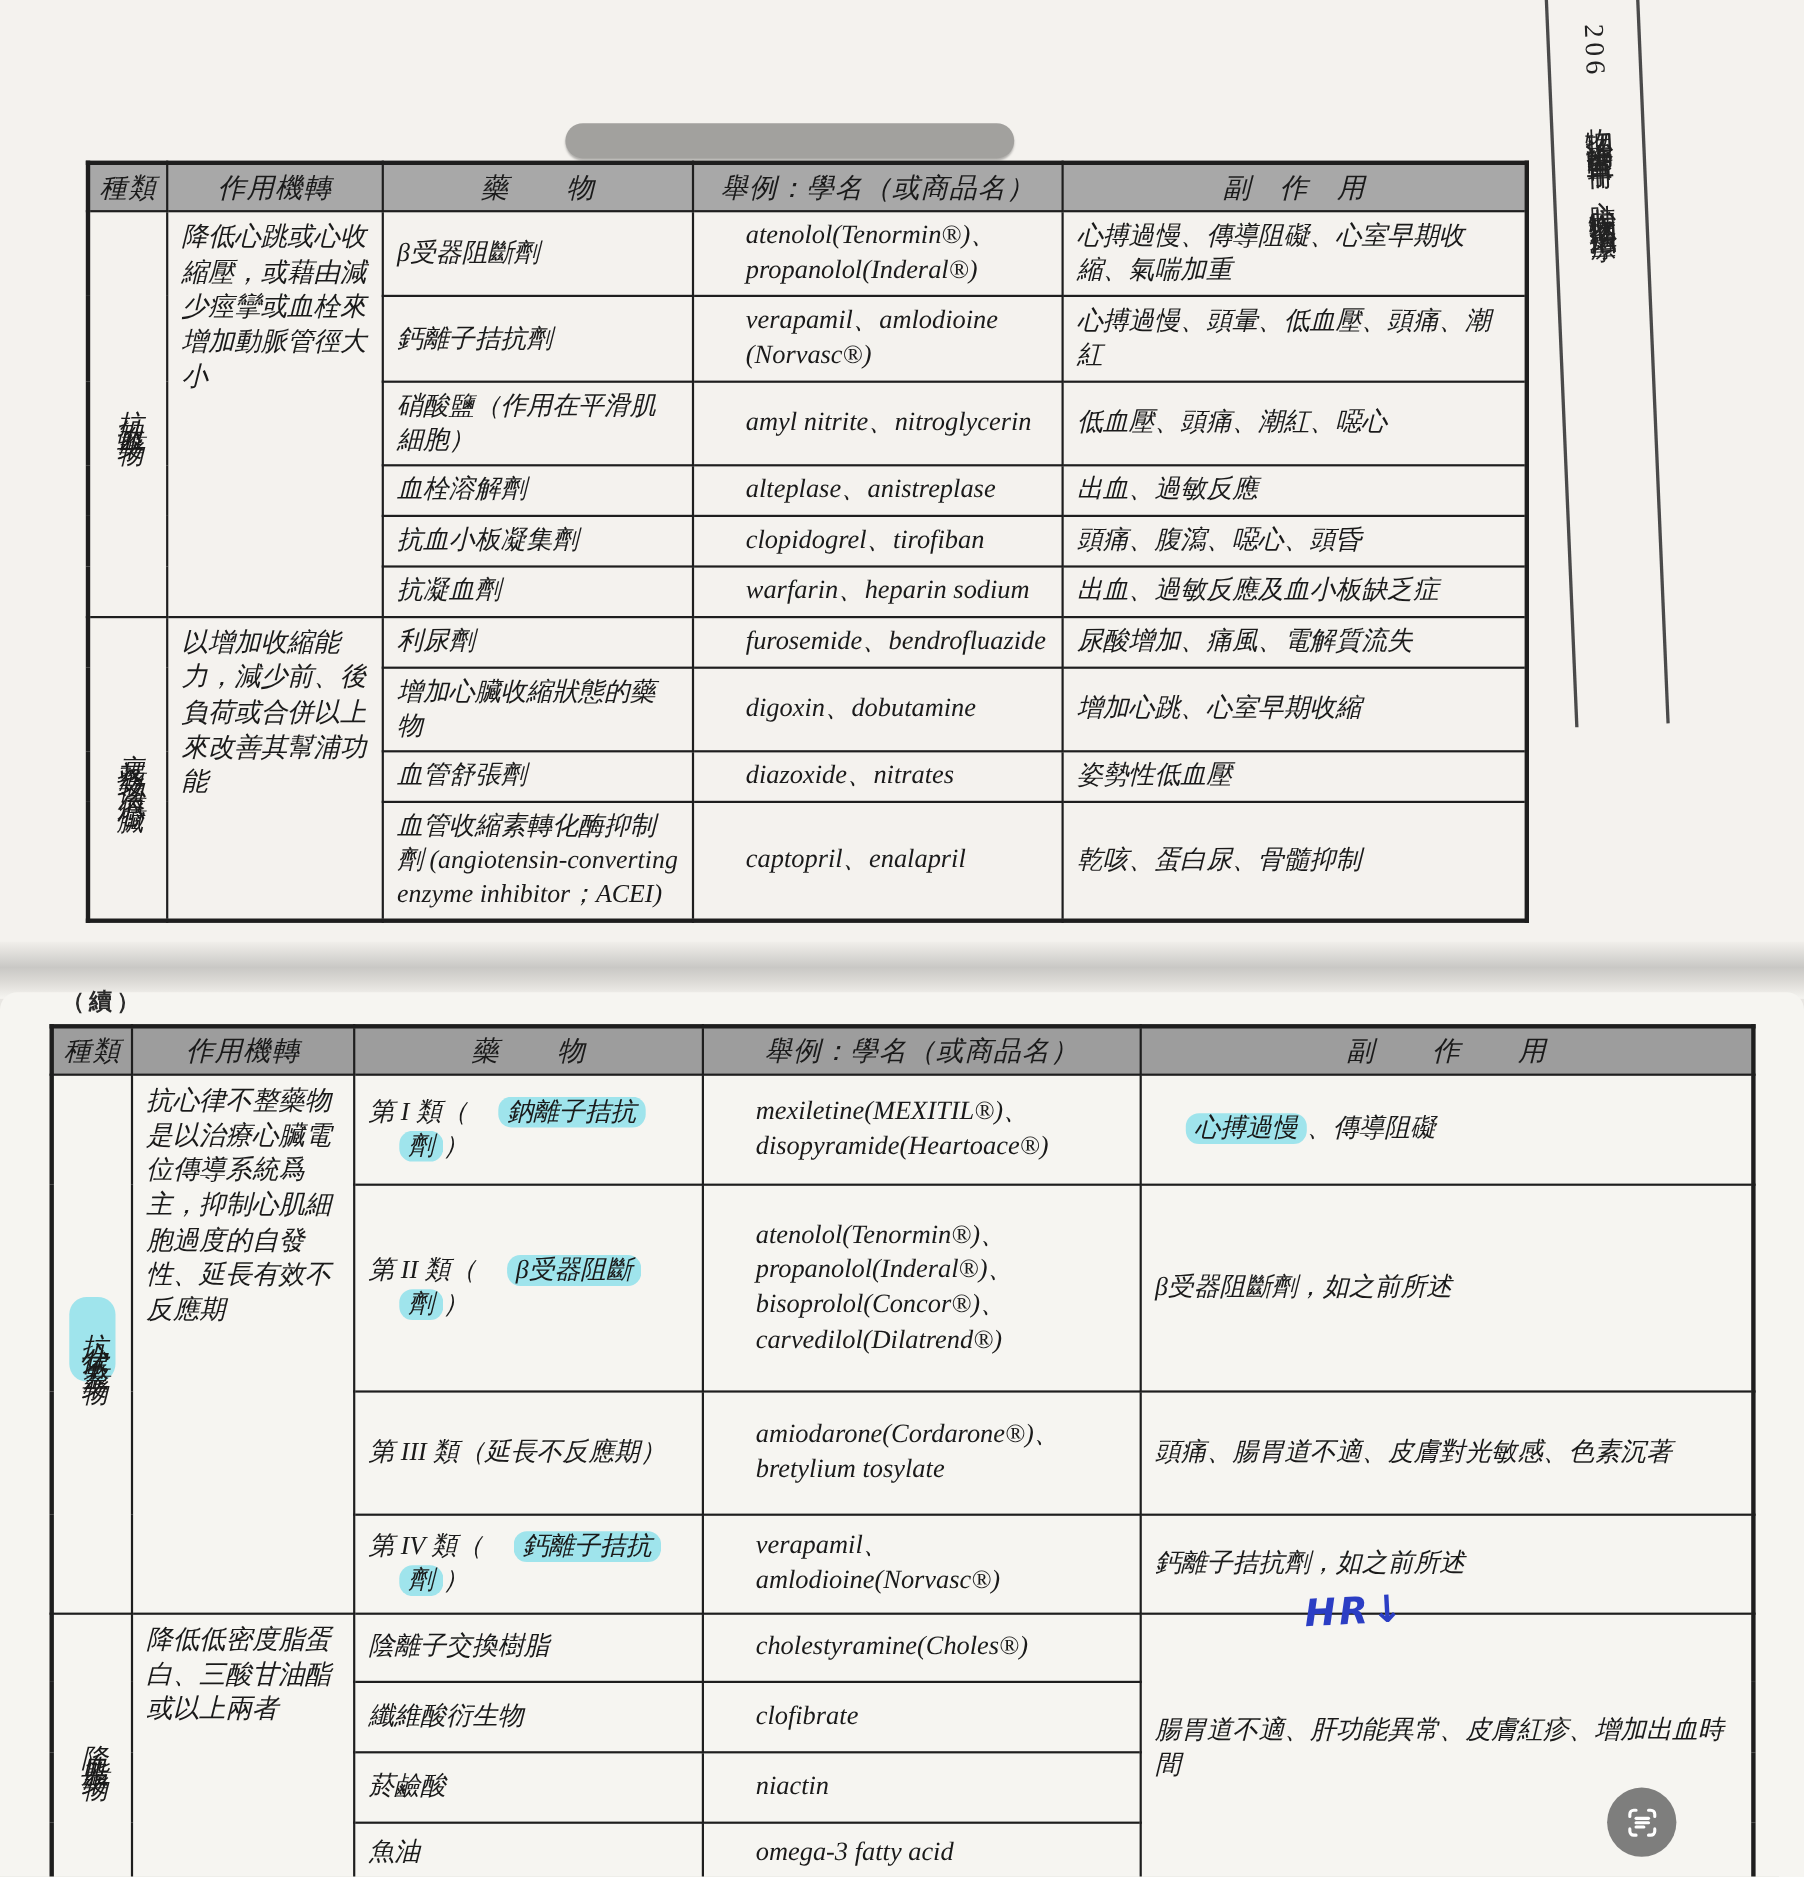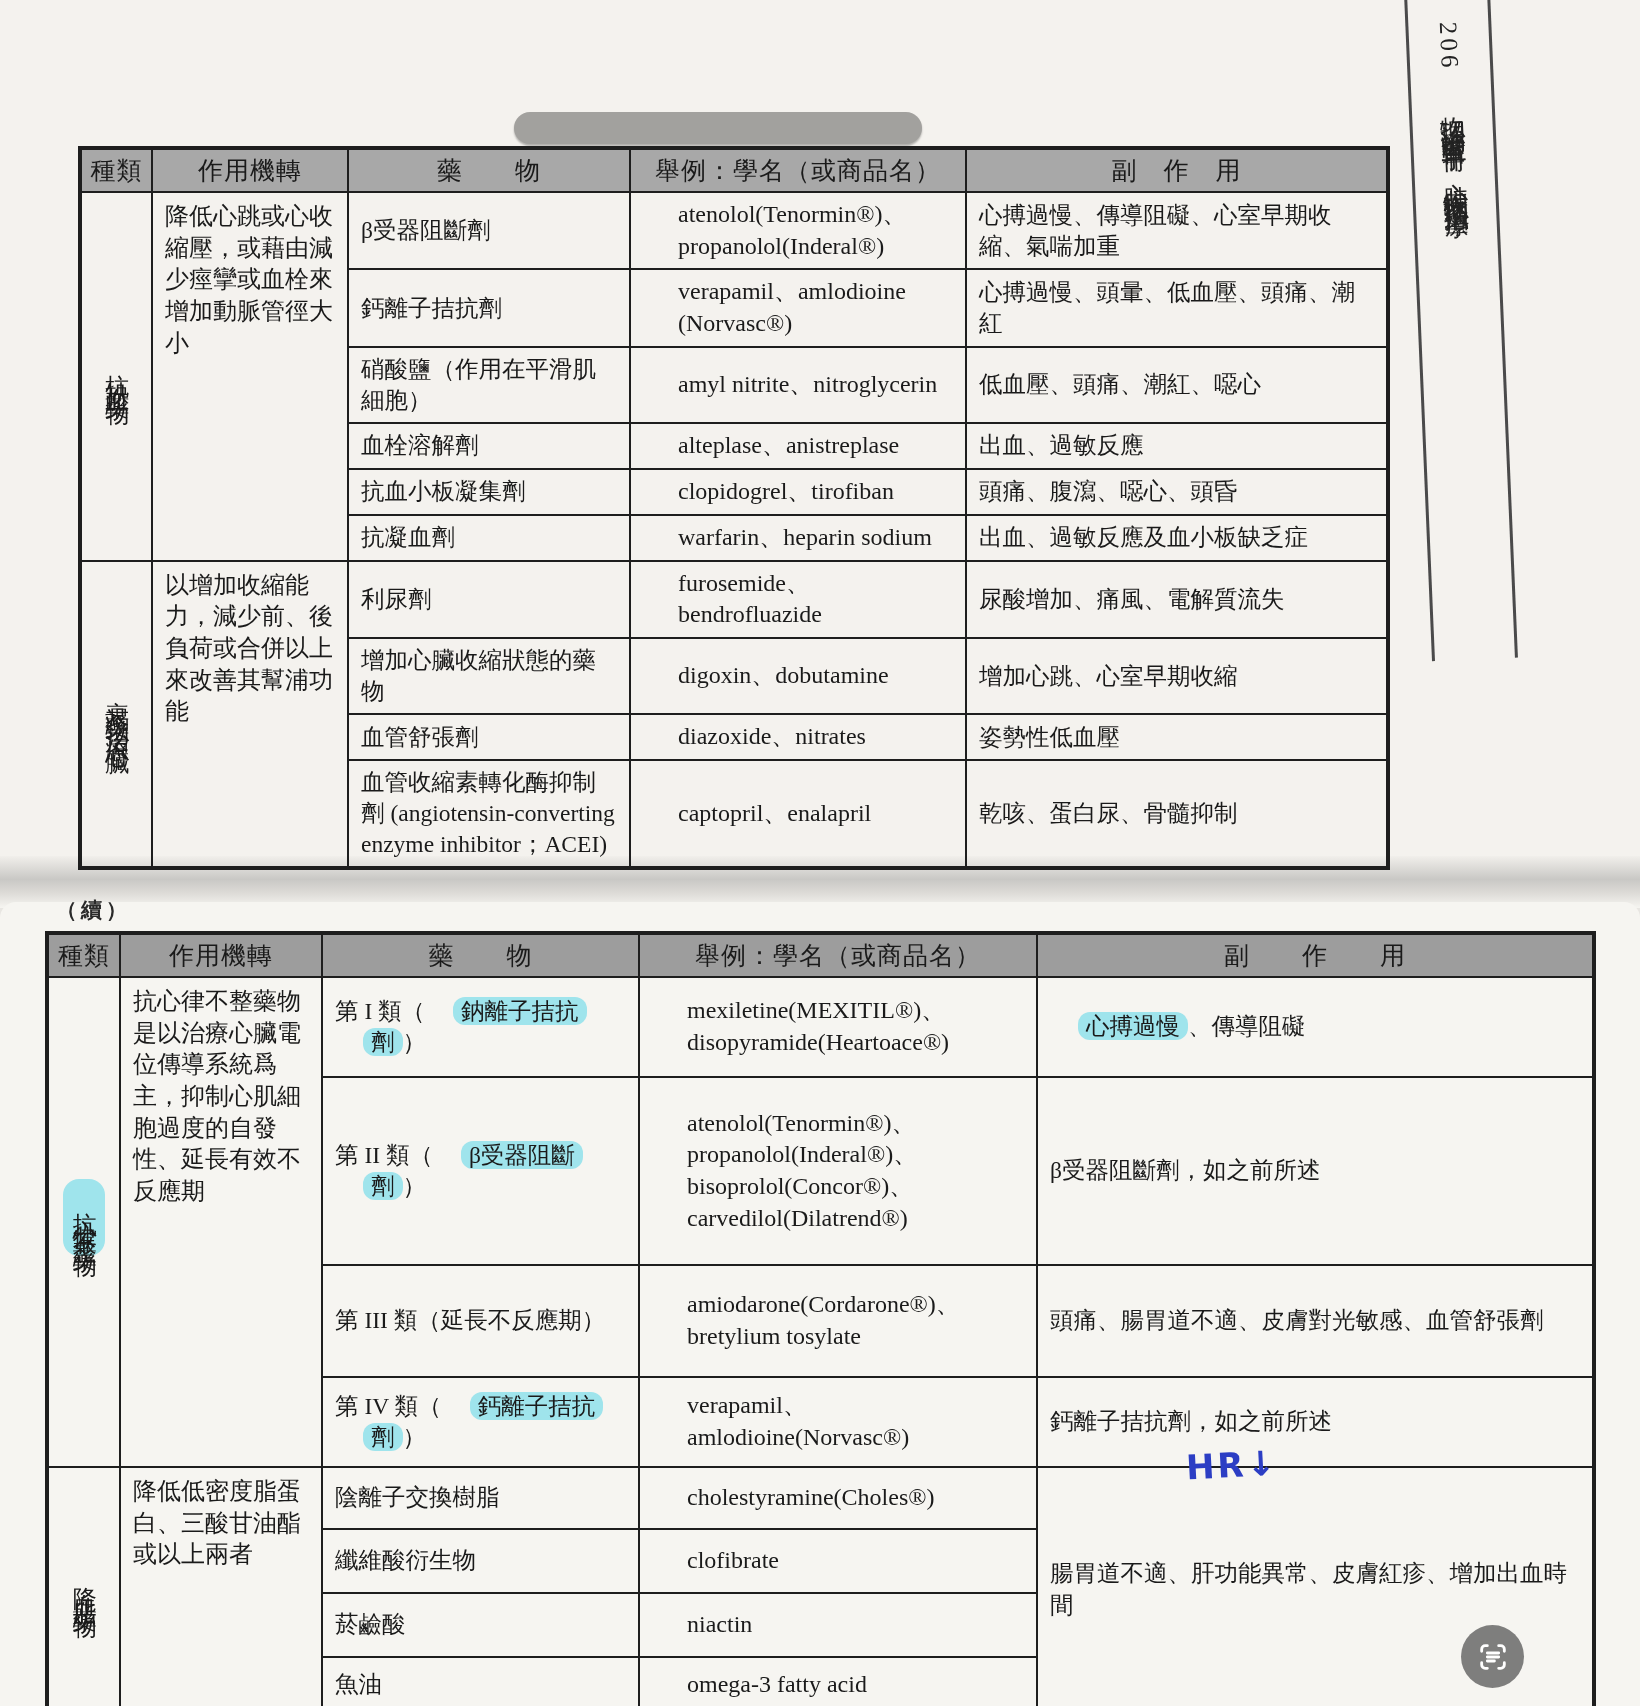--- a/index.html
+++ b/index.html
@@ -22,21 +22,21 @@
   .side-margin { position:absolute; left:1404px; top:-8px; height:668px; width:86px;
                  border-left:3px solid #4a4a4a; border-right:3px solid #4a4a4a;
                  transform:rotate(-2.4deg); transform-origin:50% 0; }
   .side-margin .vline-text { writing-mode:vertical-rl; text-orientation:mixed;
                  font-size:25px; letter-spacing:4px; margin:30px auto 0 auto; color:#222; }
   .side-margin .pgnum { margin-inline-end:26px; }
 
   .continued { position:absolute; left:56px; top:896px; font-size:21px; font-weight:bold;
                letter-spacing:4px; color:#2a2a2a; }
 
-  table.drug-table { position:absolute; border-collapse:collapse; table-layout:fixed; }
+  table.drug-table { position:absolute; border-collapse:collapse; table-layout:fixed;font-style:italic; }
   .drug-table th, .drug-table td { border:2.5px solid #1e1e1e; }
   table.drug-table { border:4px solid #1e1e1e; }
   .drug-table th { background:#a8a8a8; font-weight:normal; font-size:25px; letter-spacing:1px;
                    height:44px; padding:2px 4px; }
   .t2 th { background:#9d9d9d; }
   .drug-table td { font-size:23.5px; padding:6px 12px; line-height:1.32; vertical-align:middle;
                    overflow:visible; }
   .t1 { left:78px; top:146px; width:1308px; }
   .t2 { left:45px; top:931px; width:1547px; }
 
@@ -183,21 +183,21 @@
         <td class="se"><span class="hl">心搏過慢</span><span>、傳導阻礙</span></td>
       </tr>
       <tr class="h188">
         <td class="drug"><span>第 II 類（</span><span class="hl">β受器阻斷劑</span><span>）</span></td>
         <td class="ex">atenolol(Tenormin®)、propanolol(Inderal®)、bisoprolol(Concor®)、carvedilol(Dilatrend®)</td>
         <td class="se">β受器阻斷劑，如之前所述</td>
       </tr>
       <tr class="h94">
         <td class="drug">第 III 類（延長不反應期）</td>
         <td class="ex">amiodarone(Cordarone®)、bretylium tosylate</td>
-        <td class="se">頭痛、腸胃道不適、皮膚對光敏感、血管舒張劑</td>
+        <td class="se">頭痛、腸胃道不適、皮膚對光敏感、色素沉著</td>
       </tr>
       <tr class="h90">
         <td class="drug"><span>第 IV 類（</span><span class="hl">鈣離子拮抗劑</span><span>）</span></td>
         <td class="ex">verapamil、amlodioine(Norvasc®)</td>
         <td class="se rel"><span>鈣離子拮抗劑，如之前所述</span><span class="hand">HR↓</span></td>
       </tr>
       <tr class="h62">
         <td class="cat" rowspan="4"><span class="vtext">降血脂藥物</span></td>
         <td class="mech" rowspan="4">降低低密度脂蛋白、三酸甘油酯或以上兩者</td>
         <td class="drug">陰離子交換樹脂</td>

